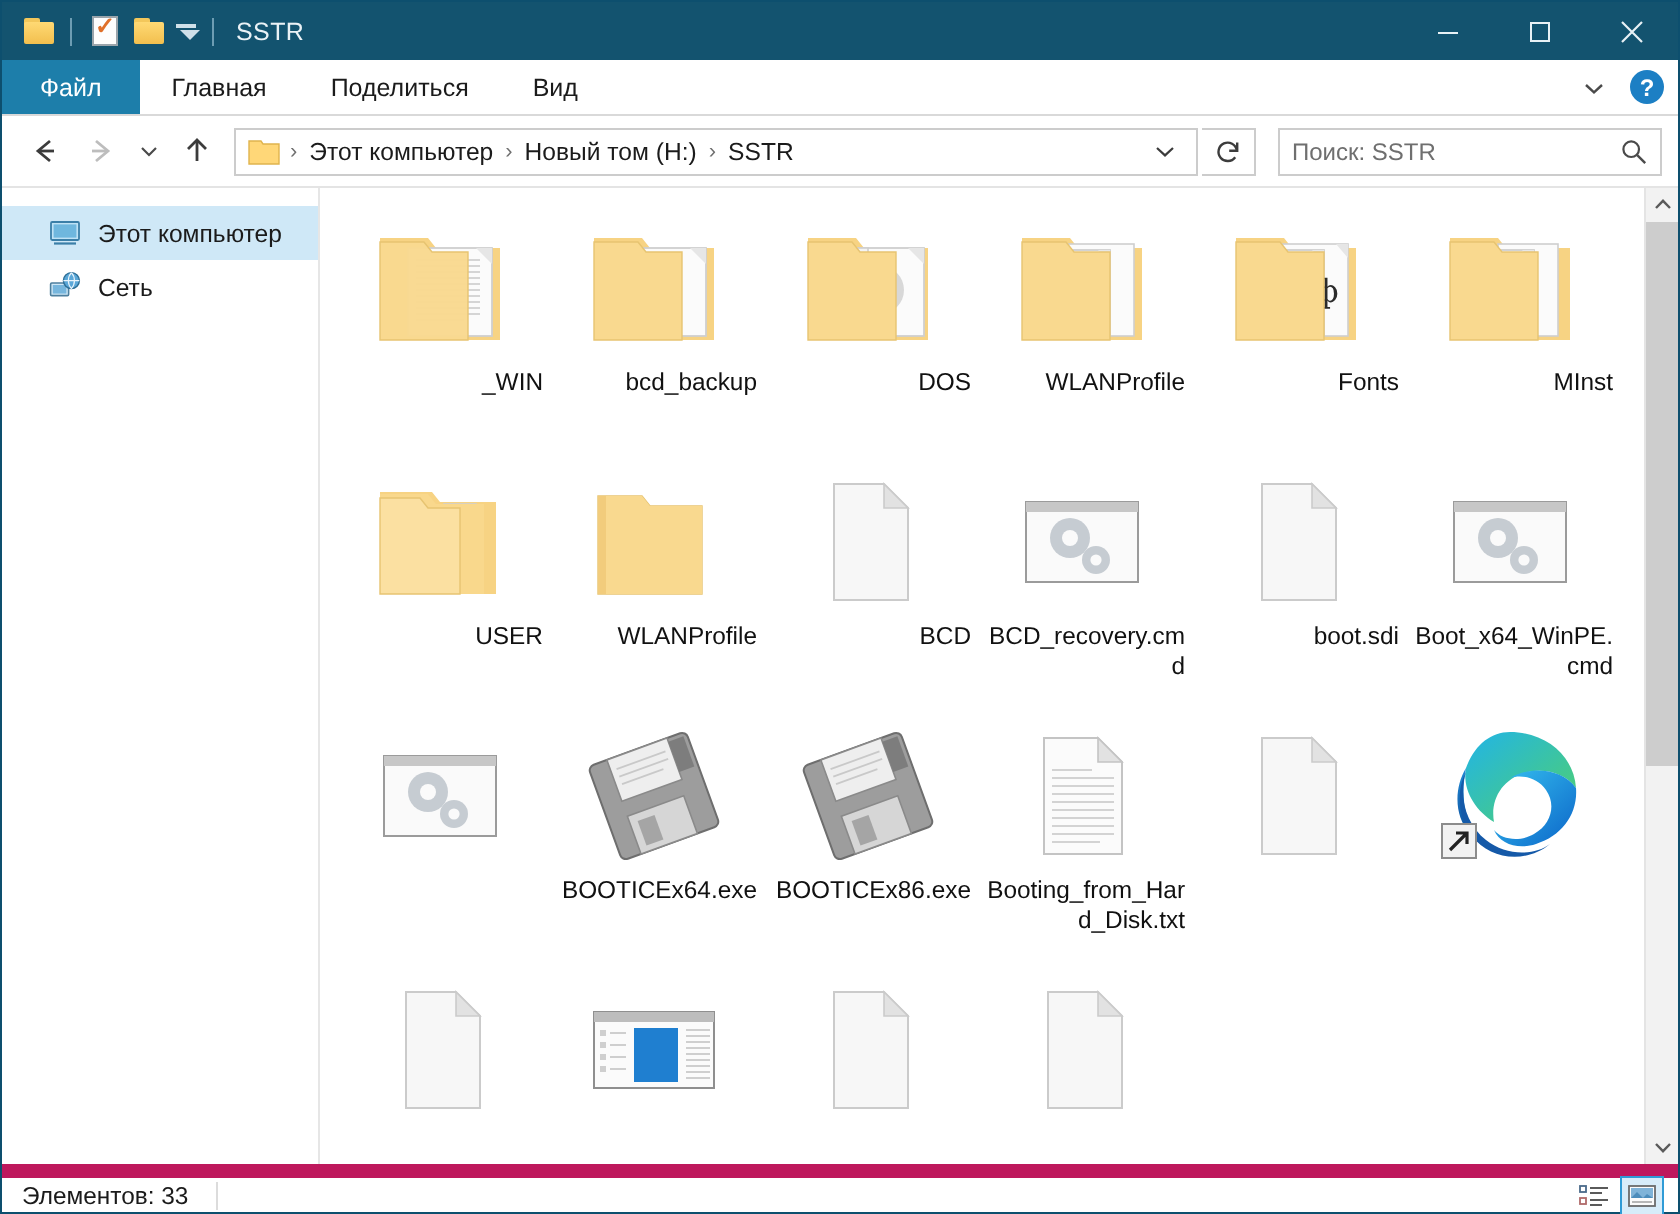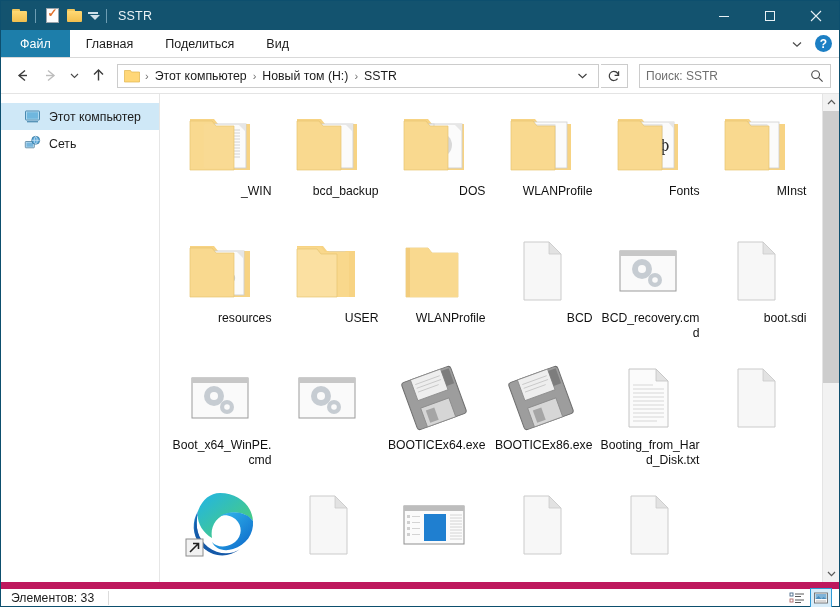--- a/index.html
+++ b/index.html
@@ -392,38 +392,20 @@
               <rect x="32" y="11" width="30" height="46" fill="#fbfbfb" stroke="#cfcfcf" stroke-width="0.8"></rect>
               <rect x="24" y="14" width="26" height="43" fill="#fdfdfd" stroke="#cfcfcf" stroke-width="0.9"></rect>
               <path d="M44 14 l6 0 l0 7 z" fill="#e6e6e6"></path>
               <path d="M8 10 h22 l4 5 h18 v44 h-44 z" fill="#f9d98f"></path>
               <path d="M8 10 h22 l4 5 h18 v44 h-44 z" fill="none" stroke="#e7c471" stroke-width="0.7"></path>
             </svg>
           </div>
           <div class="cap">MInst</div>
         </div>
 
-        <div class="cell">
-          <div class="iconwrap">
-            <svg class="ico" width="76" height="66" viewBox="0 0 76 66">
-              <path d="M8 8 h24 l4 5 h32 v46 h-60 z" fill="#f7d383"></path>
-              <rect x="24" y="13" width="38" height="44" fill="#fbfbfb" stroke="#cfcfcf" stroke-width="0.9"></rect>
-              <path d="M54 13 l8 0 l0 8 z" fill="#e6e6e6"></path>
-              <g fill="#c6ccd2">
-                <circle cx="39" cy="31" r="7.5"></circle>
-                  <circle cx="48" cy="40" r="5.2"></circle>
-              </g>
-              <circle cx="39" cy="31" r="3" fill="#fbfbfb"></circle>
-                <circle cx="48" cy="40" r="2.1" fill="#fbfbfb"></circle>
-              <path d="M8 10 h22 l4 5 h18 v44 h-44 z" fill="#f9d98f"></path>
-              <path d="M8 10 h22 l4 5 h18 v44 h-44 z" fill="none" stroke="#e7c471" stroke-width="0.7"></path>
-            </svg>
-          </div>
-          <div class="cap">resources</div>
-        </div>
 
         <div class="cell">
           <div class="iconwrap">
             <svg class="ico" width="76" height="66" viewBox="0 0 76 66">
               <path d="M8 8 h26 l4 5 h28 v46 h-58 z" fill="#f7d383"></path>
               <rect x="40" y="14" width="16" height="43" fill="#fdfdfd" stroke="#cfcfcf" stroke-width="0.8"></rect>
               <g stroke="#5f9fd0" stroke-width="1.1">
                 <path d="M42 19 h12 M42 22 h12 M42 25 h12"></path>
               </g>
               <rect x="42" y="29" width="12" height="11" fill="#6fa9d6"></rect>

